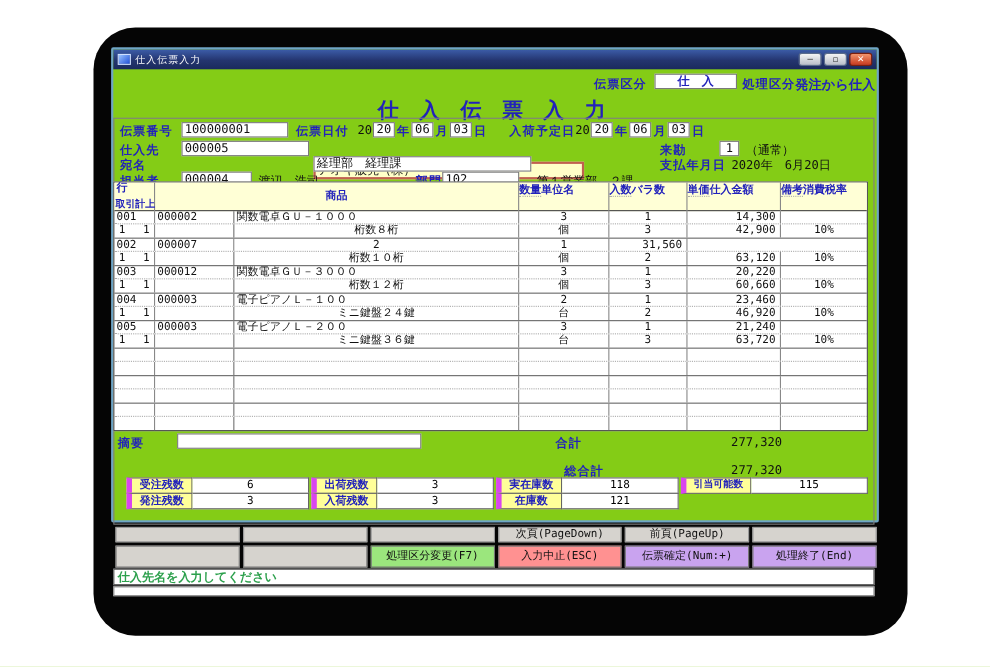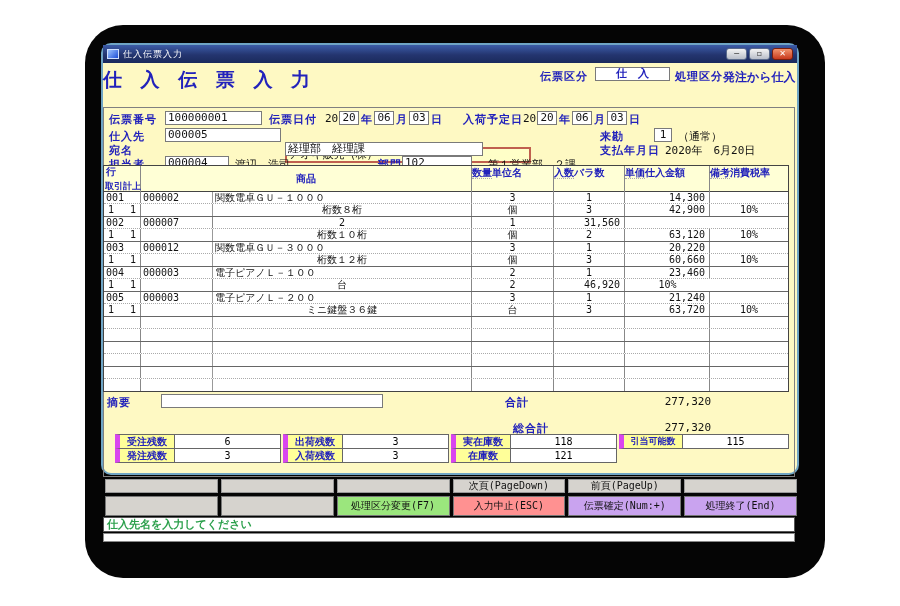--- a/index.html
+++ b/index.html
@@ -1,41 +1,41 @@
 <!DOCTYPE html>
 <html><head>
 <meta charset="utf-8">
 <style>
   * { box-sizing: border-box; margin: 0; padding: 0; }
   html,body { width: 900px; height: 606px; background:#ffffff; overflow:hidden;
     font-family:"DejaVu Sans", sans-serif; }
   .bezel { position:absolute; left:85px; top:25px; width:740px; height:553px;
     background:#050505; border-radius:38px; }
   .screen { position:absolute; left:16px; top:18px; width:698px; height:432px;
-    background:#fef9c3; border:2px solid #6fa5c5; border-radius:10px; }
+    background:#84cc16; border:2px solid #6fa5c5; border-radius:2px; }
   
   .titlebar { height:18px; background:linear-gradient(180deg,#3c5ca8 0%, #24356f 55%, #1a2a5c 100%);
     display:flex; align-items:center; padding:0 4px; color:#fff; }
   .app-icon { width:12px; height:10px; background:linear-gradient(135deg,#9cc4ff,#1d4ed8);
     border:1px solid #cfe0ff; margin-right:4px; flex:0 0 auto; }
   .tb-title { font-size:9px; letter-spacing:1px; flex:1; white-space:nowrap; }
   .tb-btn { width:21px; height:12px; margin-left:2px; border-radius:3px; font-size:8px;
     line-height:10px; text-align:center; color:#333;
     background:linear-gradient(#f4f4f4,#b9bec9); border:1px solid #5a6b8c; }
   .tb-btn.close { background:linear-gradient(#f2946d,#c83a1e); color:#fff; border-color:#7a1f0e; }
   
   .client { position:relative; height:483px; font-size:11px; }
   .abs { position:absolute; white-space:nowrap; }
   .lbl { color:#2222bb; font-weight:bold; letter-spacing:1px; font-size:11px; }
   .val { font-family:"DejaVu Sans Mono", monospace; font-size:11px; color:#111; }
   .box { background:#fff; border:1px solid #7a7a7a; height:14px; line-height:12px;
     padding:0 2px; font-family:"DejaVu Sans Mono", monospace; font-size:11px; color:#111; }
   .datebox { display:inline-block; width:20px; text-align:center; }
   .hl { background:#ffffc8; border:2px solid #c0604f; line-height:11px; }
-  .form-title { left:0; right:0; top:4px; text-align:left; color:#2222bb;
+  .form-title { left:0; right:0; top:24px; text-align:center; color:#2222bb;
     font-weight:bold; font-size:19px; letter-spacing:6px; }
   .form-box { left:0; top:44px; width:692px; height:370px; border:1px solid #808080; }
   
   .itable { left:0; top:102px; width:686px; border:1px solid #444; background:#fff; }
   .tline { display:grid; grid-template-columns:37px 72px 259px 82px 71px 85px 1fr; height:12px; }
   .hline { display:grid; grid-template-columns:37px 331px 82px 71px 85px 1fr; }
   .cell { border-right:1px solid #888; overflow:hidden; font-family:"DejaVu Sans Mono", monospace;
     font-size:10px; line-height:12px; color:#111; padding:0 2px; }
   .cell:last-child { border-right:none; }
   .thead { background:#ffffd6; border-bottom:1px solid #444; height:26px; }
@@ -251,20 +251,21 @@
             <span class="cell c-packs">1</span>
             <span class="cell c-price num">23,460</span>
             <span class="cell c-note"></span>
           </div>
           <div class="tline sub">
             <span class="cell c-line posting">
               <i>1</i>
                   <i>1</i>
             </span>
             <span class="cell c-code"></span>
+            <span class="cell c-name spec">ミニ鍵盤２４鍵</span>
             <span class="cell c-qty">台</span>
             <span class="cell c-packs">2</span>
             <span class="cell c-price num">46,920</span>
             <span class="cell c-note">10%</span>
           </div>
         </div>
 
         <div class="tgroup">
           <div class="tline main">
             <span class="cell c-line">005</span>

